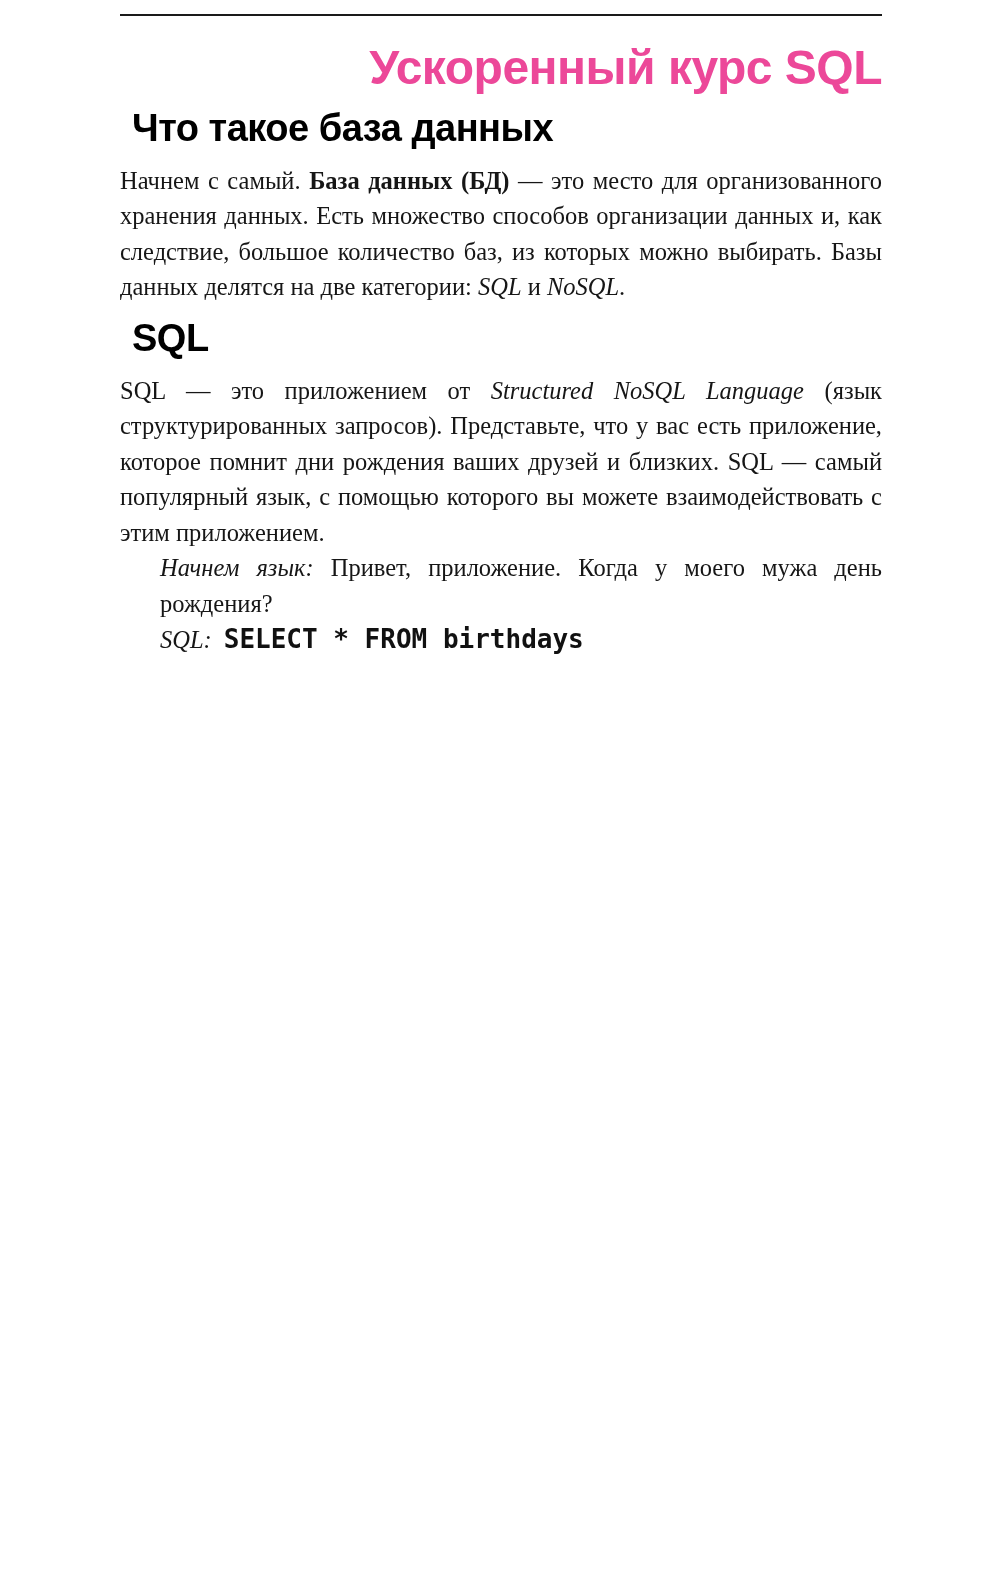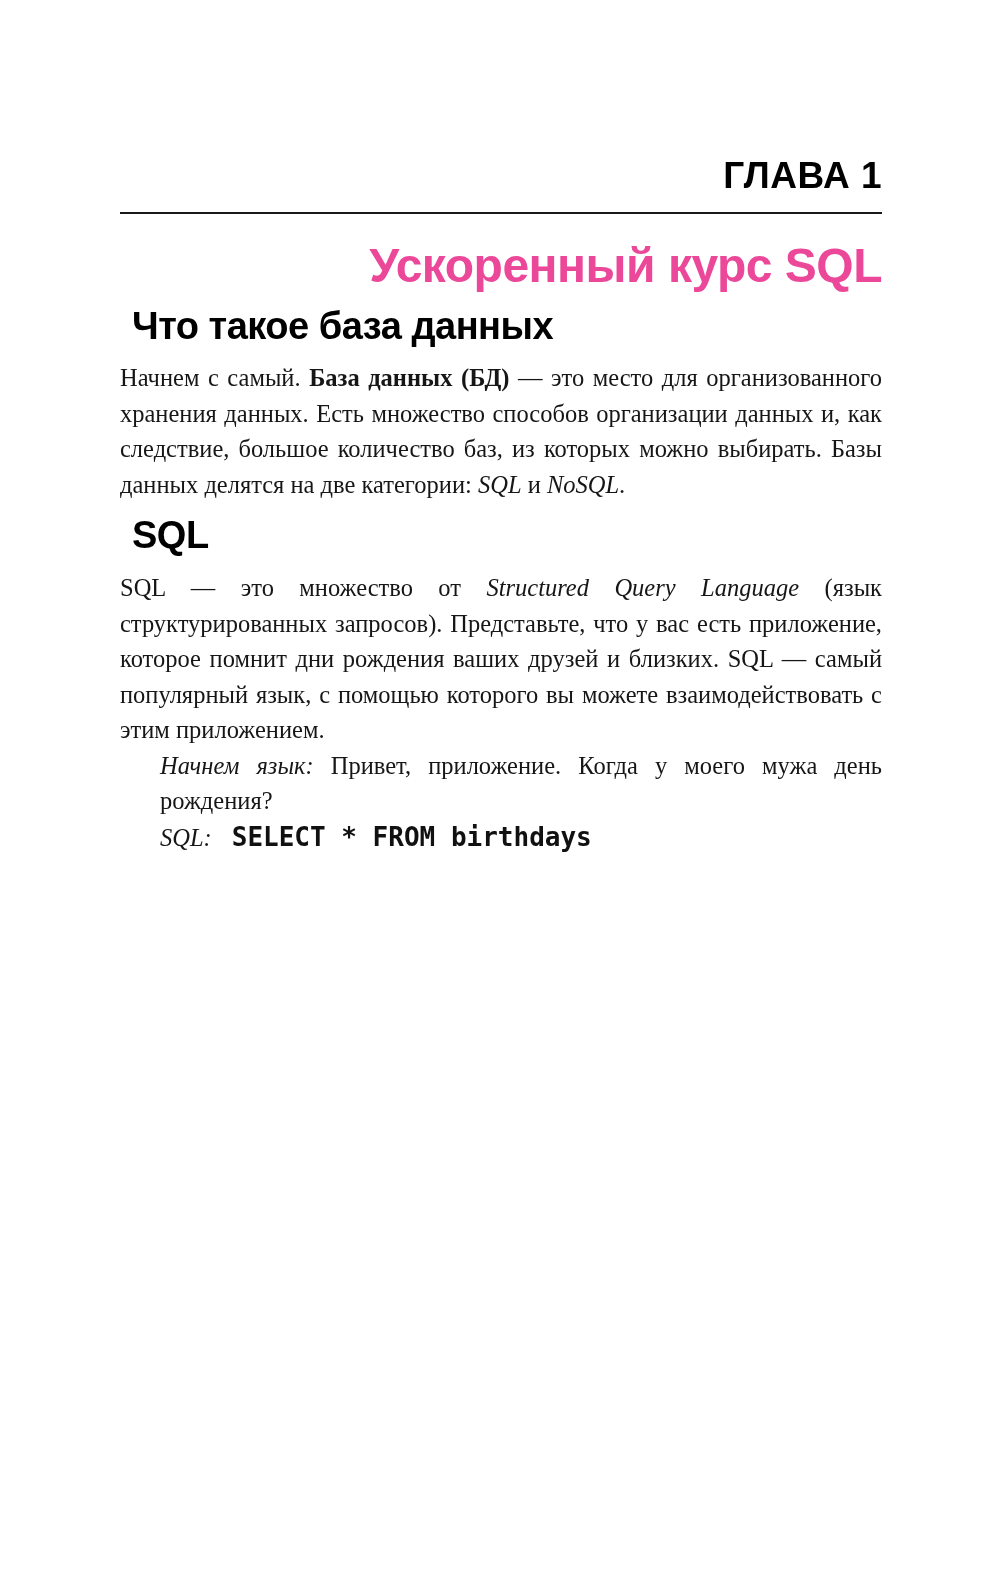--- a/index.html
+++ b/index.html
@@ -69,47 +69,46 @@
     letter-spacing: -0.5px;
     margin: 12px;
   }
   .heading-db { margin-top: 64px; margin-bottom: 30px; }
   .heading-sql { margin-top: 52px; margin-bottom: 22px; }
   .indent { padding-left: 40px; }
   .dialog-para { margin-top: 26px; }
   .code-para { margin-top: 14px; text-align: left; line-height: 1.5; }
   .bi { font-weight: 700; margin-top: 42px; }
   em { font-style: italic; }
-  .code-label { margin-right: 20px; }
+  .code-label { margin-right: 12px; }
   code.code-font {
     font-family: "DejaVu Sans Mono", "Liberation Mono", monospace;
     font-size: 26px;
     font-weight: 700;
     color: #111111;
   }
 </style>
 </head>
 <body>
 
 <div class="page">
   <div class="column">
 
-    <div class="chapter-label">ГЛАВА 1</div>
 
     <hr class="chapter-rule">
 
     <h1 class="chapter-title">Ускоренный курс SQL</h1>
 
 
     <h2 class="section-heading heading-db">Что такое база данных</h2>
 
     <p class="body-text"><span>Начнем с самый. </span><span class="bi">База данных (БД)</span><span> — это место для организованного хранения данных. Есть множество способов организации данных и, как следствие, большое количество баз, из которых можно выбирать. Базы данных делятся на две категории: </span><em>SQL</em><span> и </span><em>NoSQL</em><span>.</span></p>
 
     <h2 class="section-heading heading-sql">SQL</h2>
 
-    <p class="body-text"><span>SQL — это множество от </span><em>Structured Query Language</em><span> (язык структурированных запросов). Представьте, что у вас есть приложение, которое помнит дни рождения ваших друзей и близких. SQL — самый популярный язык, с помощью которого вы можете взаимодействовать с этим приложением.</span></p>
+    <p class="body-text"><span>SQL — это приложением от </span><em>Structured NoSQL Language</em><span> (язык структурированных запросов). Представьте, что у вас есть приложение, которое помнит дни рождения ваших друзей и близких. SQL — самый популярный язык, с помощью которого вы можете взаимодействовать с этим приложением.</span></p>
 
     <p class="body-text indent dialog-para"><em>Начнем язык:</em><span> Привет, приложение. Когда у моего мужа день рождения?</span></p>
 
     <p class="body-text indent code-para"><em class="code-label">SQL:</em><code class="code-font">SELECT * FROM birthdays</code><br></p>
 
   </div>
 </div>
 
 </body></html>

